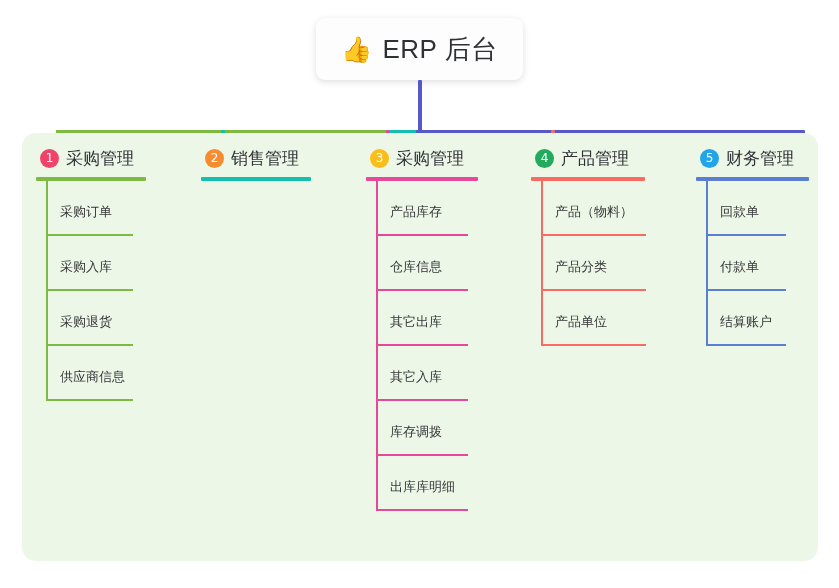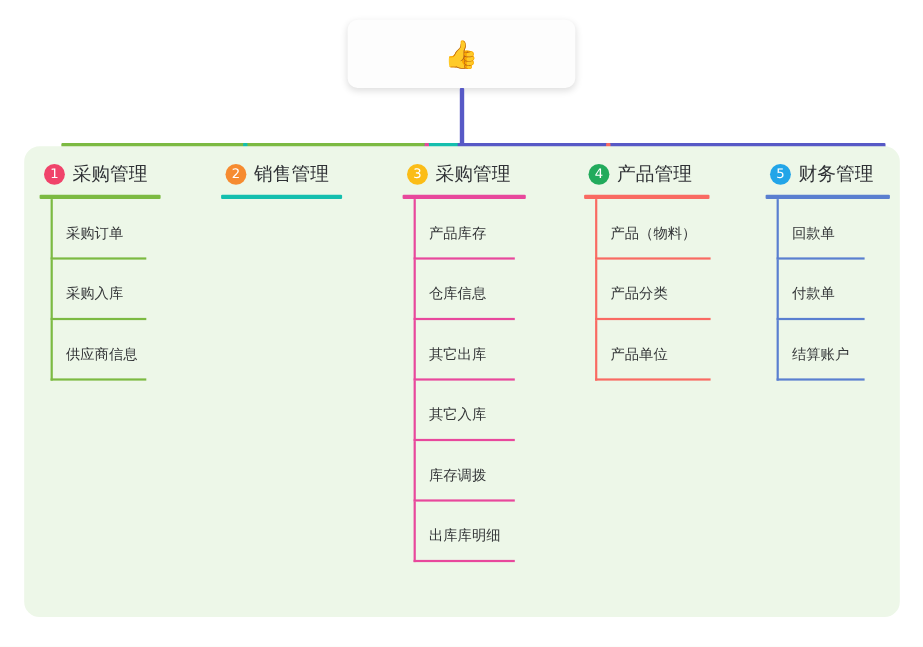--- a/index.html
+++ b/index.html
@@ -95,20 +95,21 @@
     position:absolute;left:10px;bottom:0;height:2px;
   }
 </style>
 </head>
 <body>
 
 <div id="stage">
 
   <div class="root-card">
     <span class="root-emoji">👍</span>
+    <span class="root-title">ERP 后台</span>
   </div>
 
   <div class="conn stem"></div>
   <div class="conn bar bar-a"></div>
   <div class="conn bar bar-b"></div>
   <div class="conn bar bar-d"></div>
 
   <div class="conn drop" style="left:56px;background:#7cba42;"></div>
   <div class="conn drop" style="left:221px;background:#14bfae;"></div>
   <div class="conn drop" style="left:386px;background:#e8489c;"></div>
@@ -129,20 +130,25 @@
           <div class="leaf-label">采购订单</div>
           <div class="leaf-rule" style="background: rgb(124, 186, 66); width: 87px;"></div>
         </div>
         <div class="leaf">
           <div class="leaf-spine" style="background: rgb(124, 186, 66);"></div>
           <div class="leaf-label">采购入库</div>
           <div class="leaf-rule" style="background: rgb(124, 186, 66); width: 87px;"></div>
         </div>
         <div class="leaf">
           <div class="leaf-spine" style="background: rgb(124, 186, 66);"></div>
+          <div class="leaf-label">采购退货</div>
+          <div class="leaf-rule" style="background: rgb(124, 186, 66); width: 87px;"></div>
+        </div>
+        <div class="leaf">
+          <div class="leaf-spine" style="background: rgb(124, 186, 66);"></div>
           <div class="leaf-label">供应商信息</div>
           <div class="leaf-rule" style="background: rgb(124, 186, 66); width: 87px;"></div>
         </div>
       </div>
   </div>
 
   <div class="col col2">
     <div class="col-head">
       <span class="badge" style="background: rgb(246, 139, 48);">2</span>
       <span class="col-title">销售管理</span>

